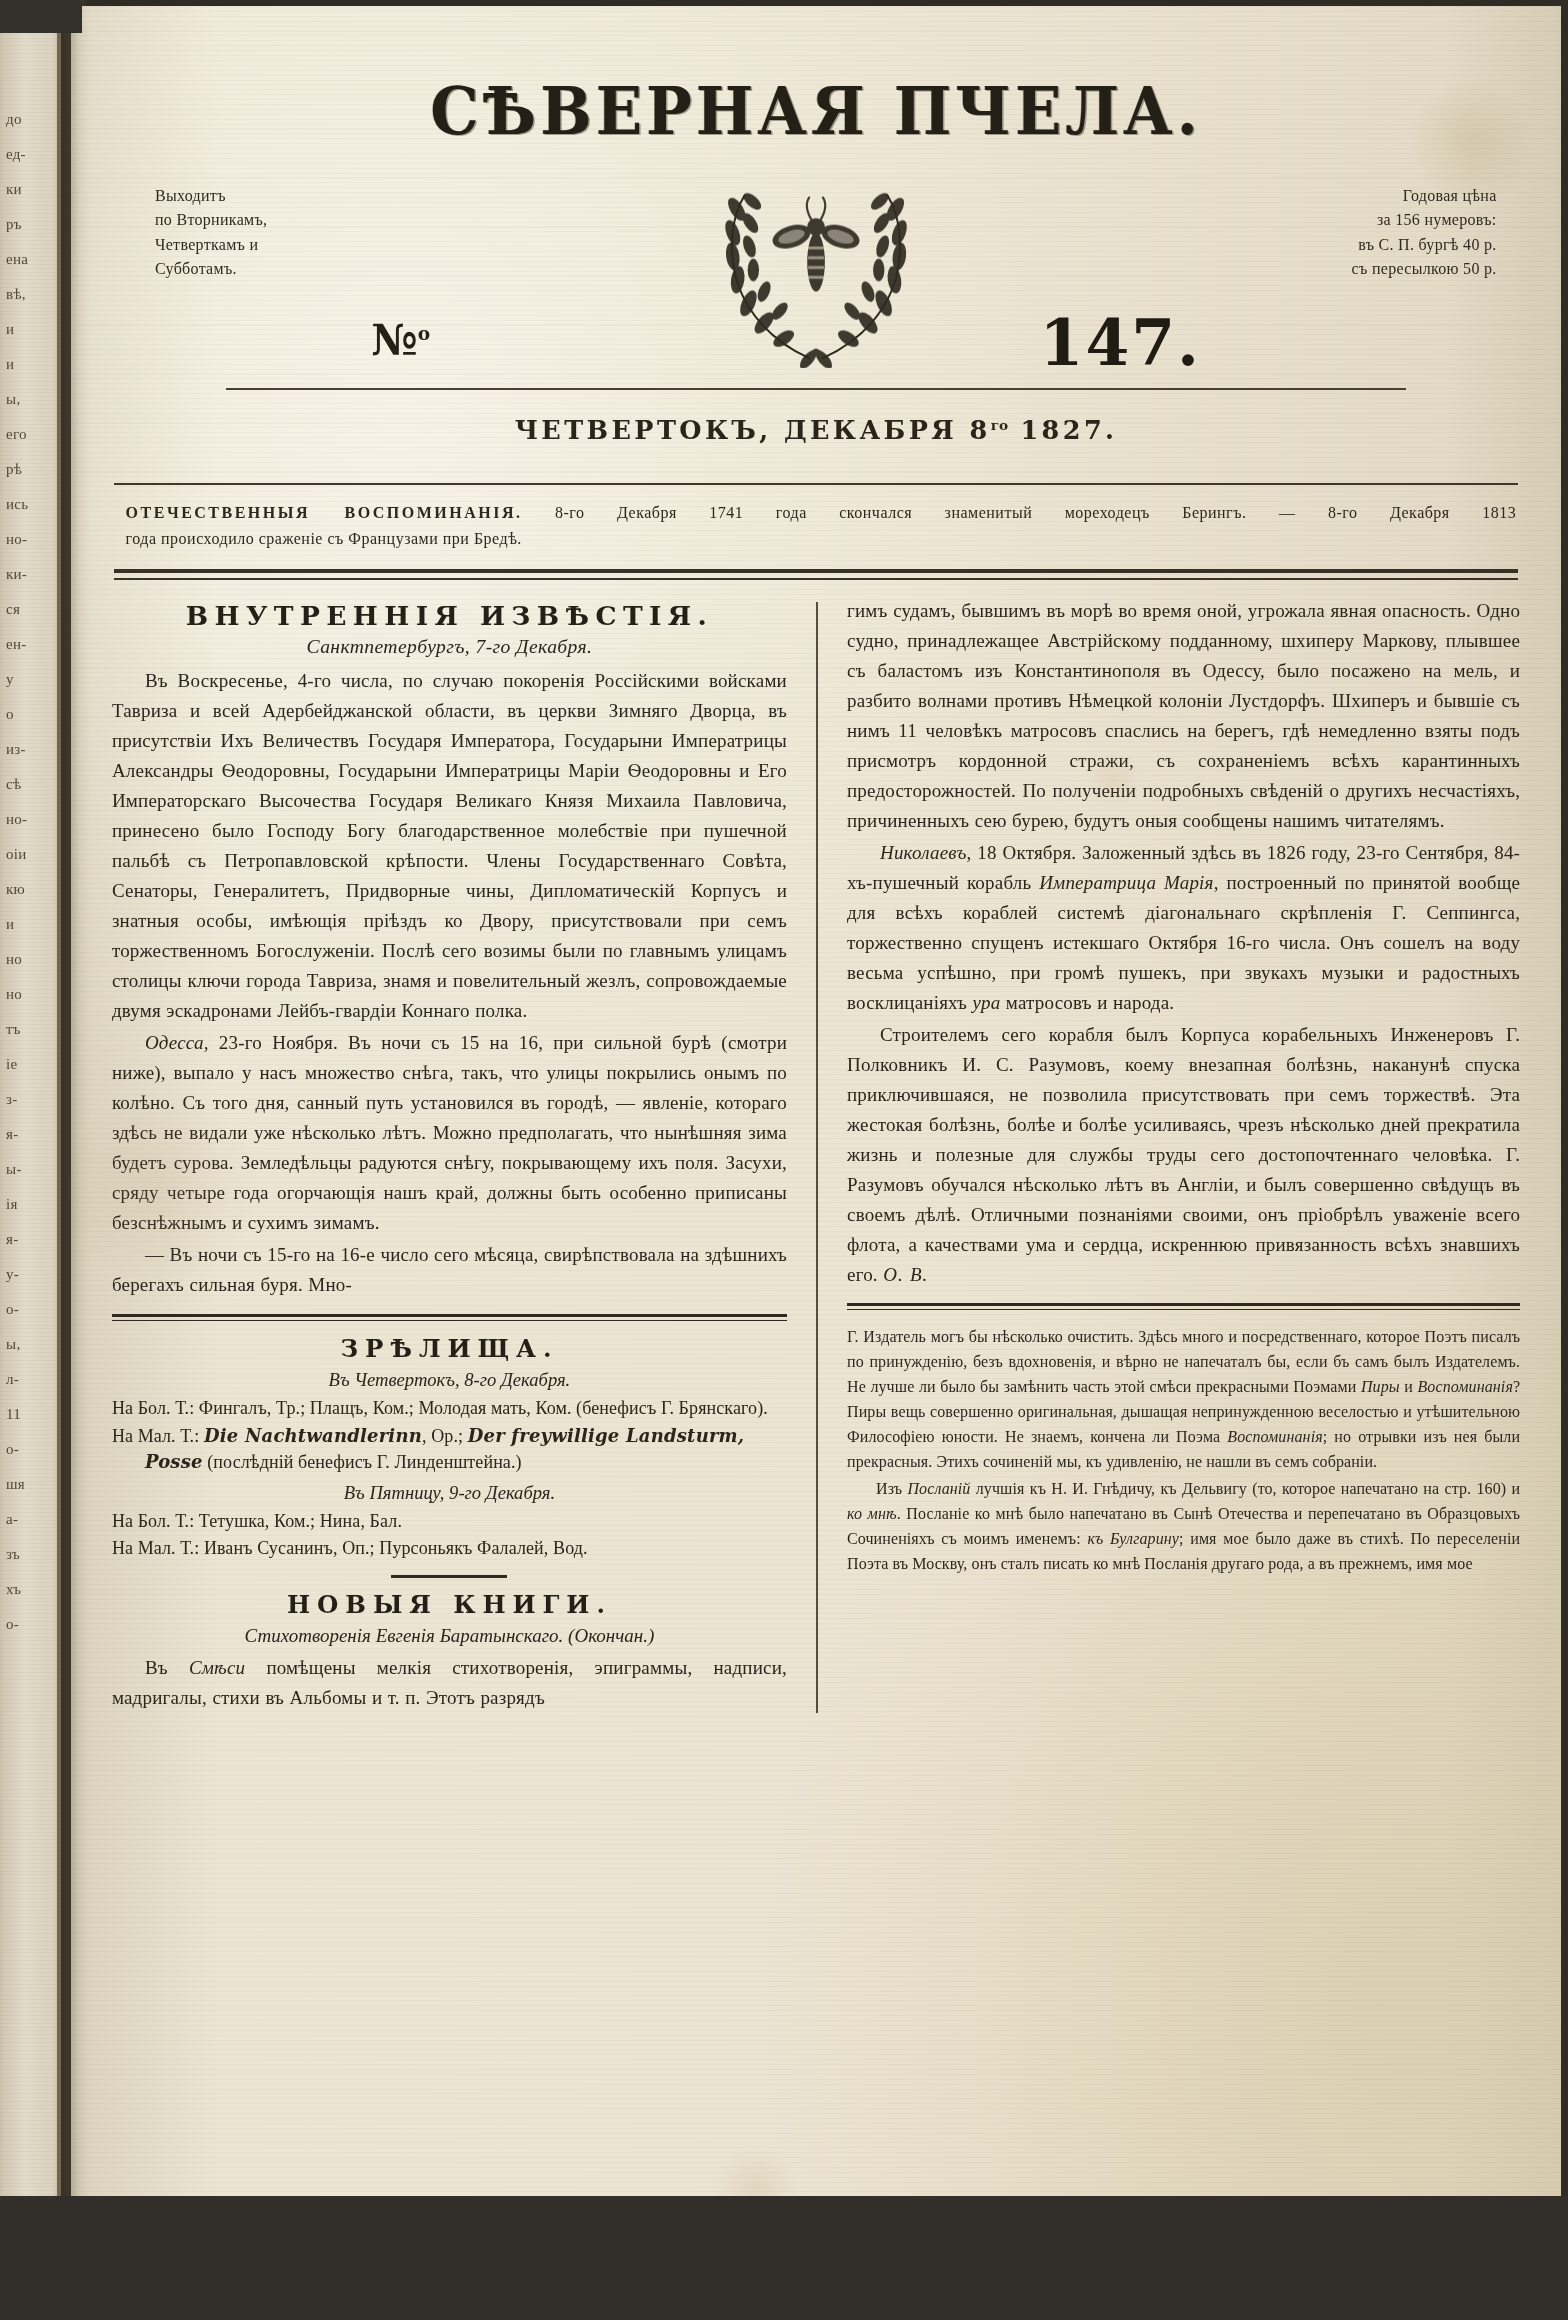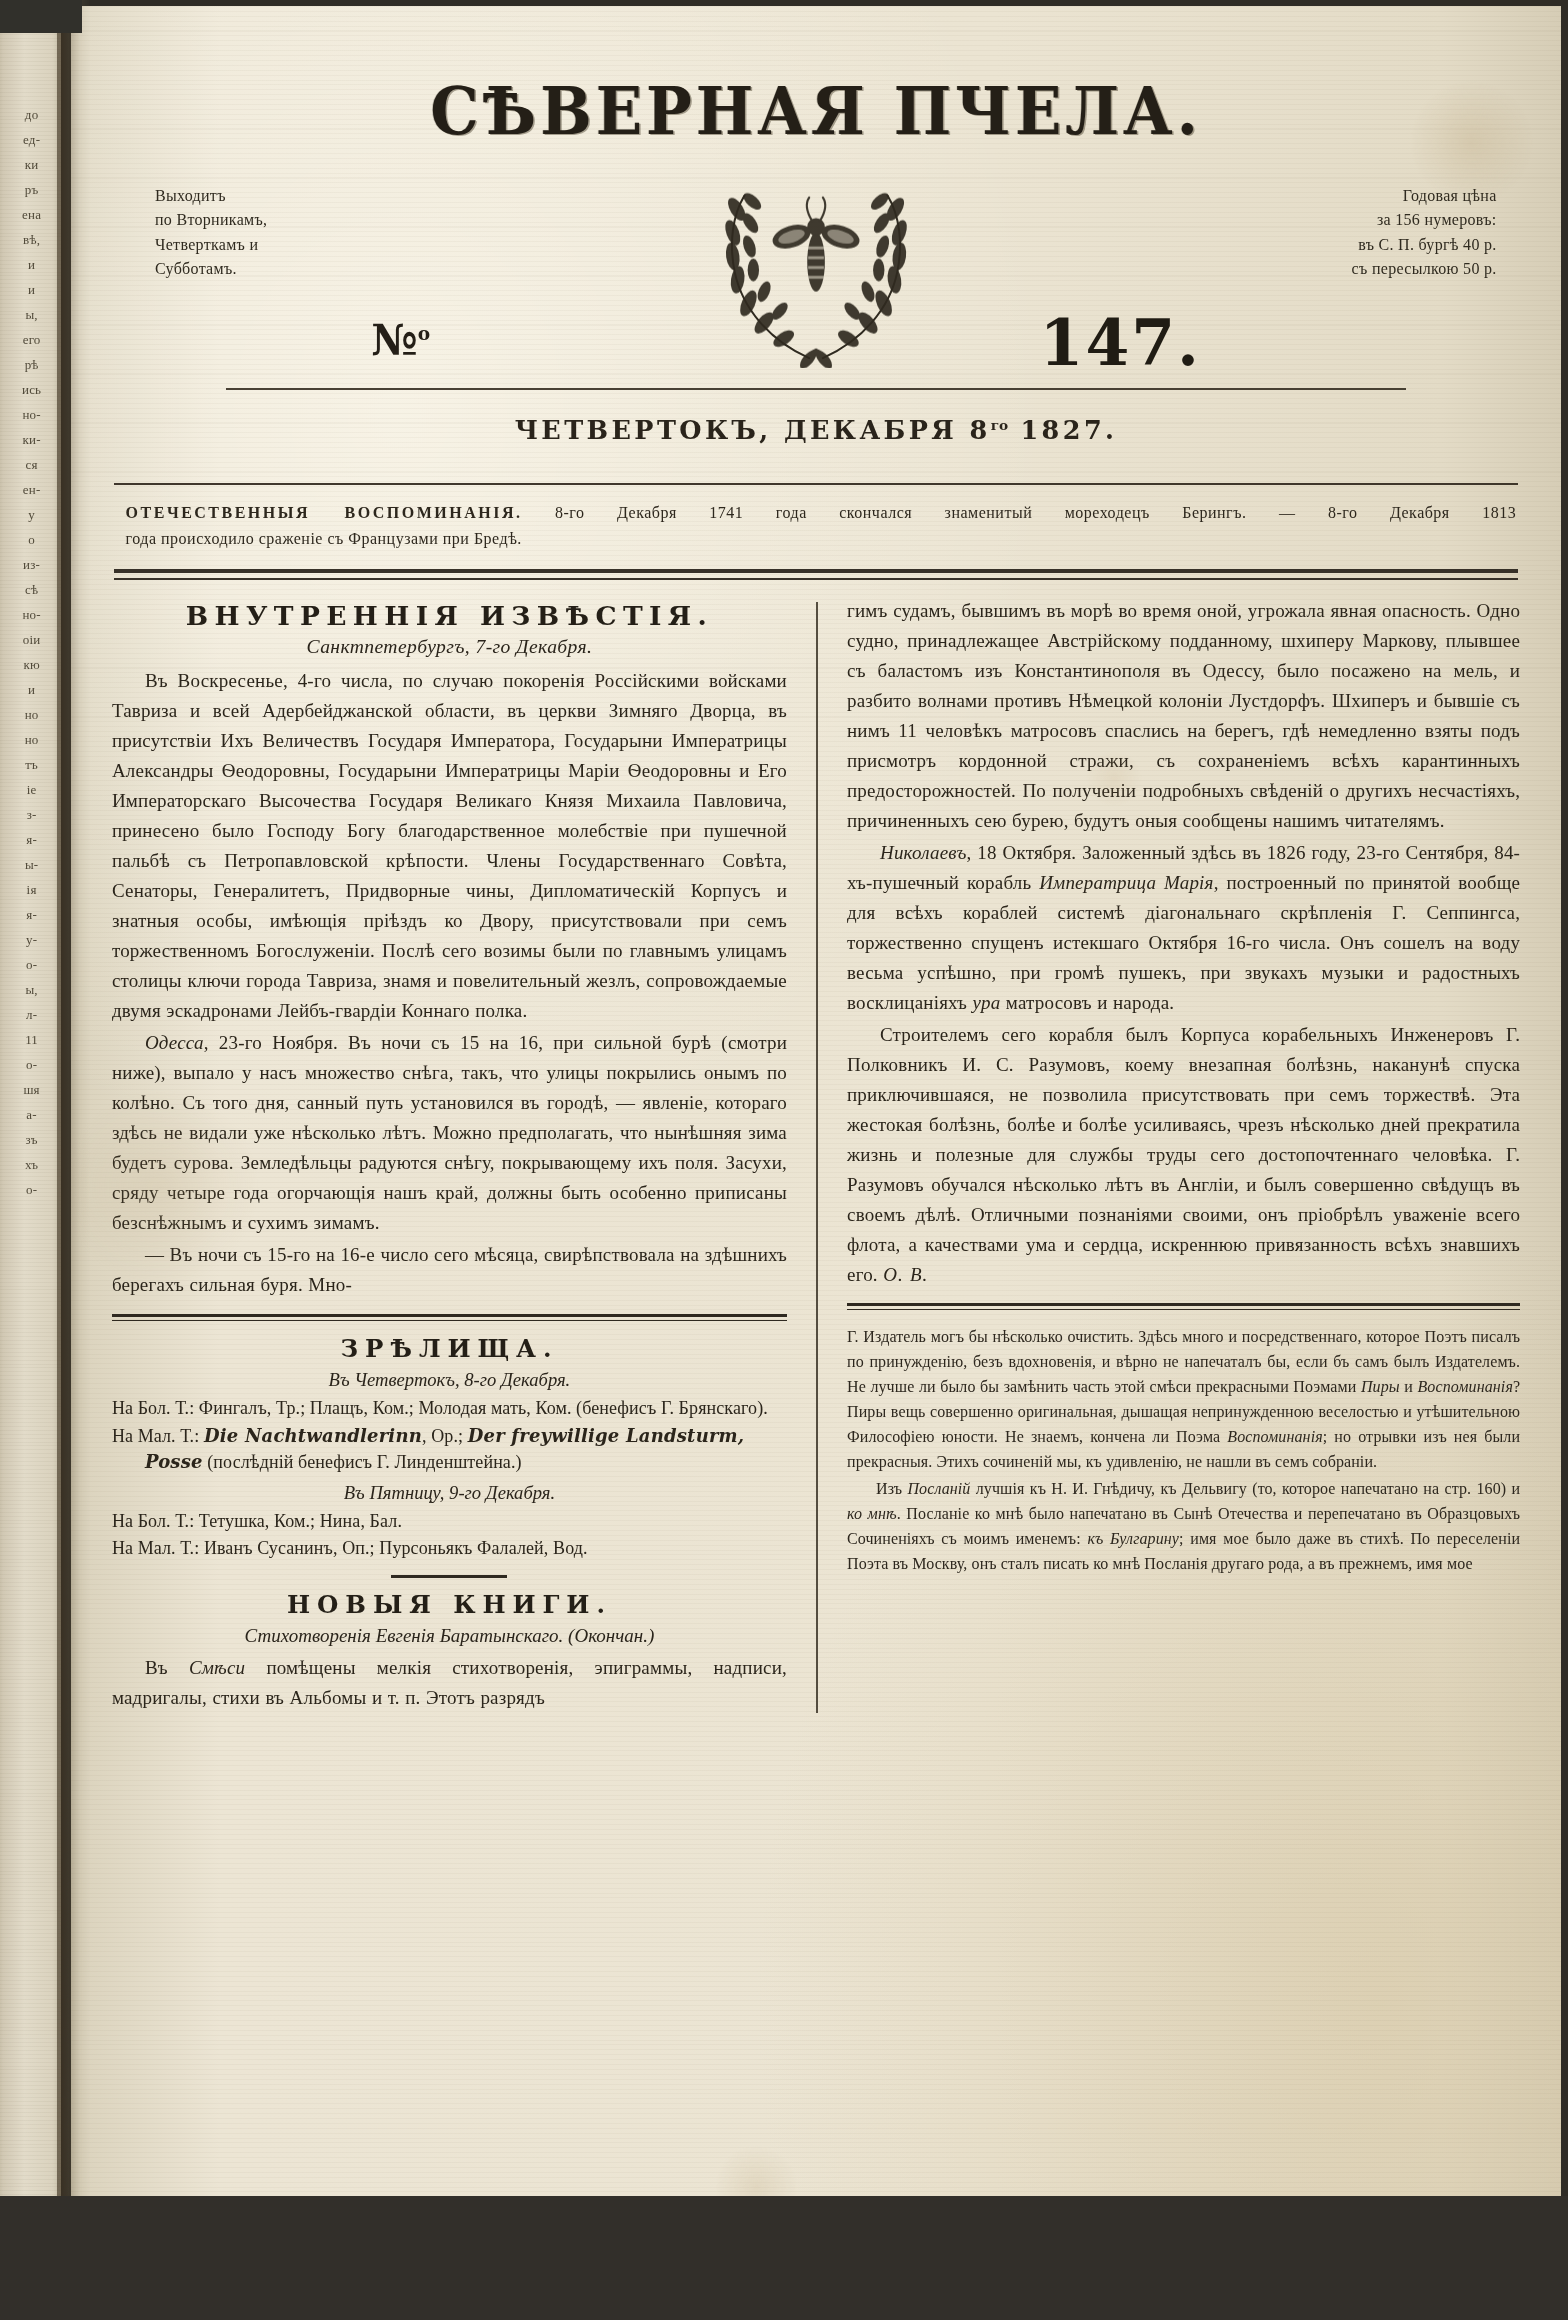--- a/index.html
+++ b/index.html
@@ -50,23 +50,23 @@
        linear-gradient(to right, #cfc6b1 0%, #e2dbc9 40%, #d8d0bb 100%);
     box-shadow: inset -2.9px 0 5.9px -2px rgba(70,58,38,.55);
     z-index: 2;
     overflow: hidden;
   }
   .prev-col {
     position: absolute;
     right: 3.9px;
     top: 84px;
     width: 51px;
-    text-align: center;
-    font-size: 13px;
-    line-height: 25px;
+    text-align: left;
+    font-size: 15px;
+    line-height: 35px;
     color: #3c3525;
     letter-spacing: 0.2px;
     white-space: pre;
     opacity: .88;
   }
 
   
   .gutter {
     position: absolute;
     left: 57px; top: 0; bottom: 94px;

